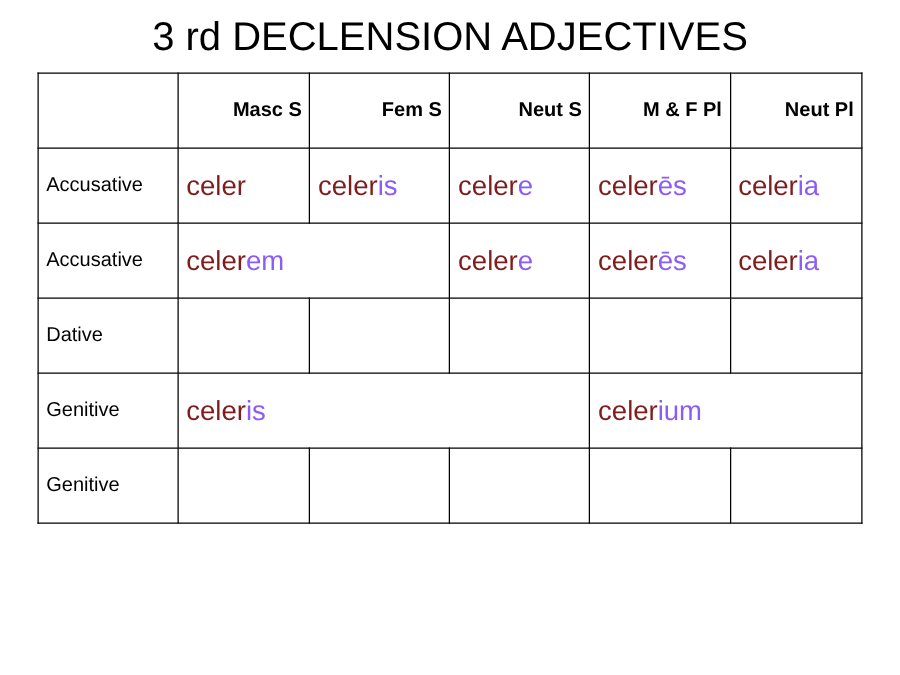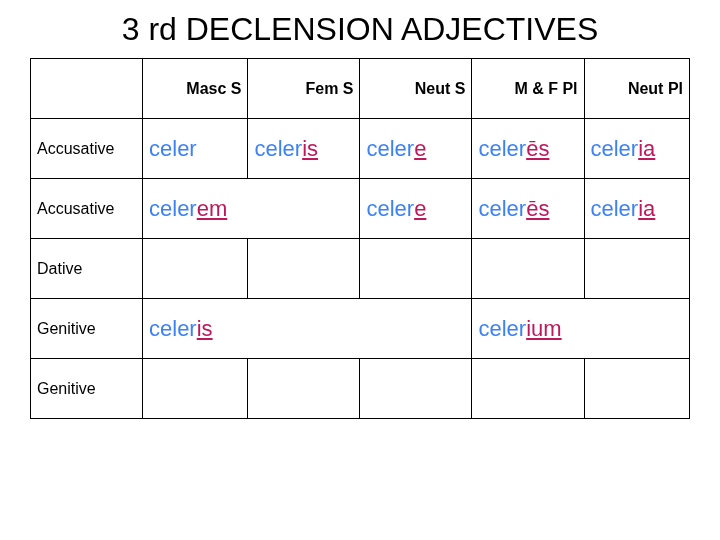--- a/index.html
+++ b/index.html
@@ -42,22 +42,22 @@
   table.decl th.rowhdr {
     font-size: 16px;
     font-weight: 400;
     white-space: nowrap;
   }
   table.decl tr.colhdr td {
     font-size: 16px;
     font-weight: 700;
     text-align: right;
   }
-  .stem { color: #3b82f6; }
-  .sfx  { color: #be185d; text-decoration: underline; }
+  .stem { color: #7f1d1d; }
+  .sfx  { color: #8b5cf6; }
   .corner { }
   col.c0 { width: 17%; }
   col.c1 { width: 16%; }
   col.c2 { width: 17%; }
   col.c3 { width: 17%; }
   col.c4 { width: 17%; }
   col.c5 { width: 16%; }
   .centered { text-align: left; }
 </style>
 </head>

